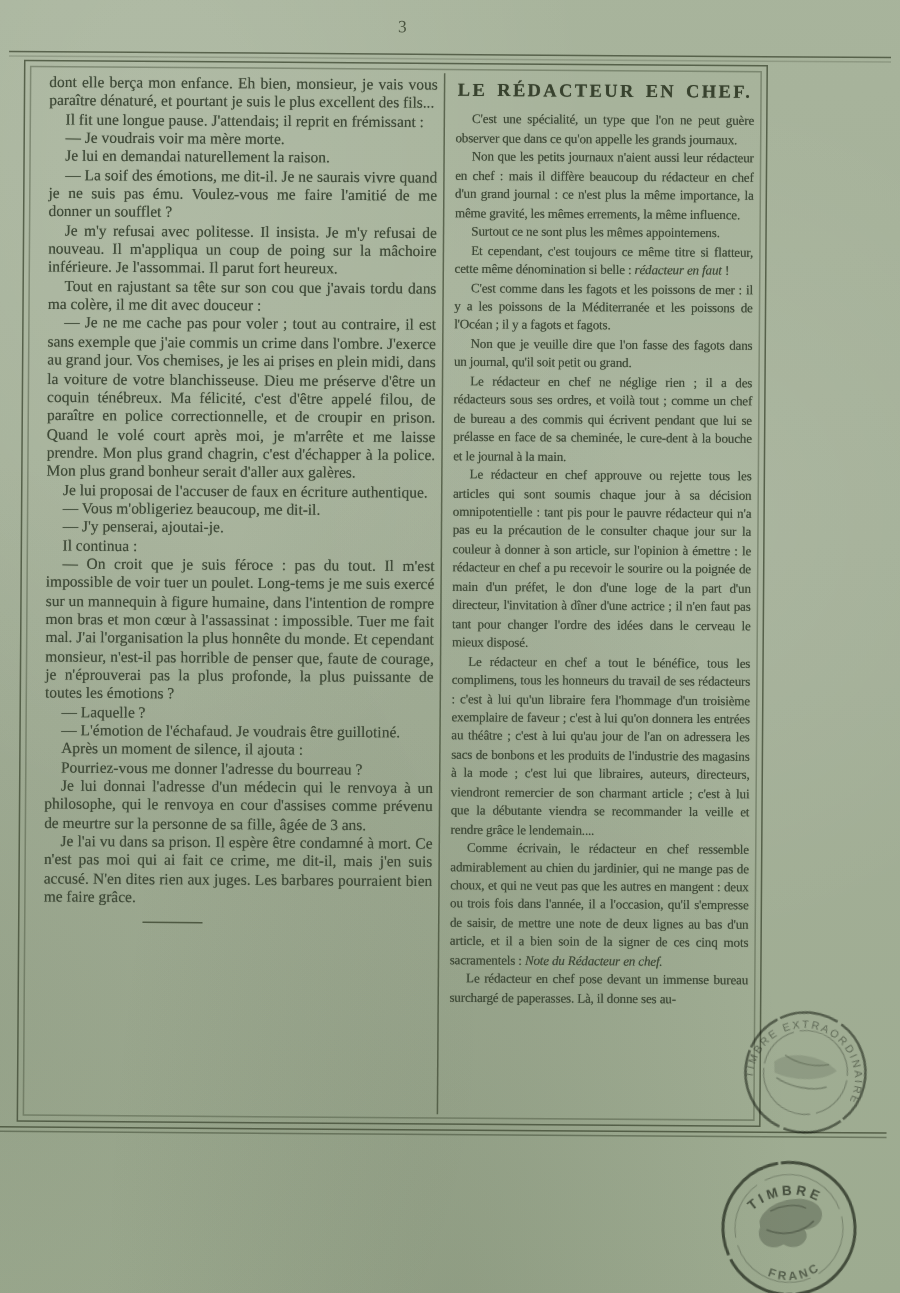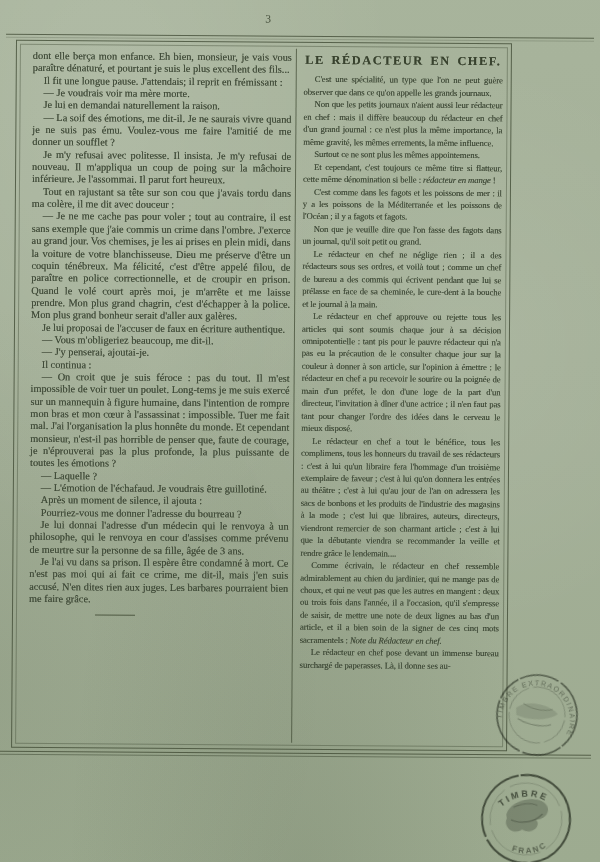--- a/index.html
+++ b/index.html
@@ -79,21 +79,21 @@
       <p>Je lui donnai l'adresse d'un médecin qui le renvoya à un philosophe, qui le renvoya en cour d'assises comme prévenu de meurtre sur la personne de sa fille, âgée de 3 ans.</p>
       <p>Je l'ai vu dans sa prison. Il espère être condamné à mort. Ce n'est pas moi qui ai fait ce crime, me dit-il, mais j'en suis accusé. N'en dites rien aux juges. Les barbares pourraient bien me faire grâce.</p>
       <div class="end-rule"></div>
     </div>
 
     <div class="col col-right">
       <h2 class="article-title">LE RÉDACTEUR EN CHEF.</h2>
       <p>C'est une spécialité, un type que l'on ne peut guère observer que dans ce qu'on appelle les grands journaux.</p>
       <p>Non que les petits journaux n'aient aussi leur rédacteur en chef : mais il diffère beaucoup du rédacteur en chef d'un grand journal : ce n'est plus la même importance, la même gravité, les mêmes errements, la même influence.</p>
       <p>Surtout ce ne sont plus les mêmes appointemens.</p>
-      <p><span>Et cependant, c'est toujours ce même titre si flatteur, cette même dénomination si belle : </span><em>rédacteur en mange</em><span> !</span></p>
+      <p><span>Et cependant, c'est toujours ce même titre si flatteur, cette même dénomination si belle : </span><em>rédacteur en faut</em><span> !</span></p>
       <p>C'est comme dans les fagots et les poissons de mer : il y a les poissons de la Méditerranée et les poissons de l'Océan ; il y a fagots et fagots.</p>
       <p>Non que je veuille dire que l'on fasse des fagots dans un journal, qu'il soit petit ou grand.</p>
       <p>Le rédacteur en chef ne néglige rien ; il a des rédacteurs sous ses ordres, et voilà tout ; comme un chef de bureau a des commis qui écrivent pendant que lui se prélasse en face de sa cheminée, le cure-dent à la bouche et le journal à la main.</p>
       <p>Le rédacteur en chef approuve ou rejette tous les articles qui sont soumis chaque jour à sa décision omnipotentielle : tant pis pour le pauvre rédacteur qui n'a pas eu la précaution de le consulter chaque jour sur la couleur à donner à son article, sur l'opinion à émettre : le rédacteur en chef a pu recevoir le sourire ou la poignée de main d'un préfet, le don d'une loge de la part d'un directeur, l'invitation à dîner d'une actrice ; il n'en faut pas tant pour changer l'ordre des idées dans le cerveau le mieux disposé.</p>
       <p>Le rédacteur en chef a tout le bénéfice, tous les complimens, tous les honneurs du travail de ses rédacteurs : c'est à lui qu'un libraire fera l'hommage d'un troisième exemplaire de faveur ; c'est à lui qu'on donnera les entrées au théâtre ; c'est à lui qu'au jour de l'an on adressera les sacs de bonbons et les produits de l'industrie des magasins à la mode ; c'est lui que libraires, auteurs, directeurs, viendront remercier de son charmant article ; c'est à lui que la débutante viendra se recommander la veille et rendre grâce le lendemain....</p>
       <p><span>Comme écrivain, le rédacteur en chef ressemble admirablement au chien du jardinier, qui ne mange pas de choux, et qui ne veut pas que les autres en mangent : deux ou trois fois dans l'année, il a l'occasion, qu'il s'empresse de saisir, de mettre une note de deux lignes au bas d'un article, et il a bien soin de la signer de ces cinq mots sacramentels : </span><em>Note du Rédacteur en chef.</em><span></span></p>
       <p>Le rédacteur en chef pose devant un immense bureau surchargé de paperasses. Là, il donne ses au-</p>
     </div>
 
     <div class="footer-rule-a"></div>

